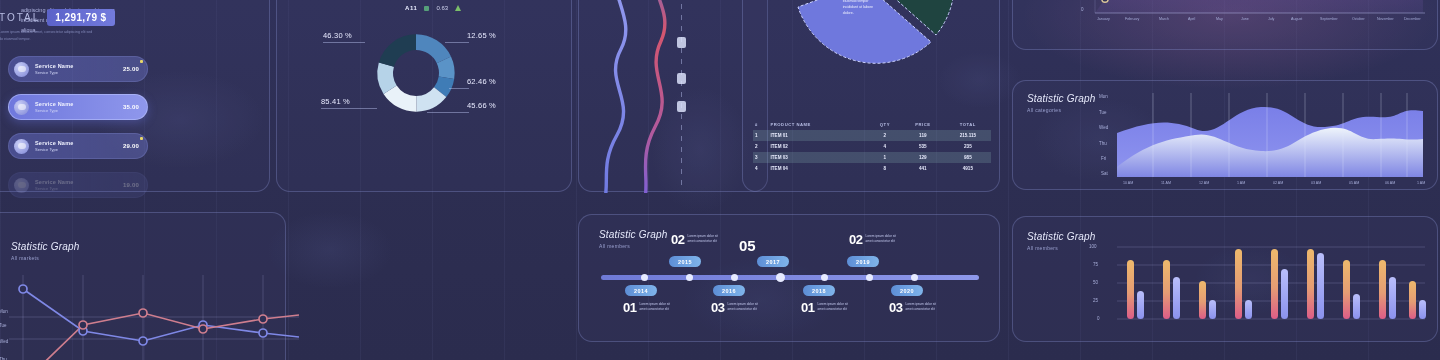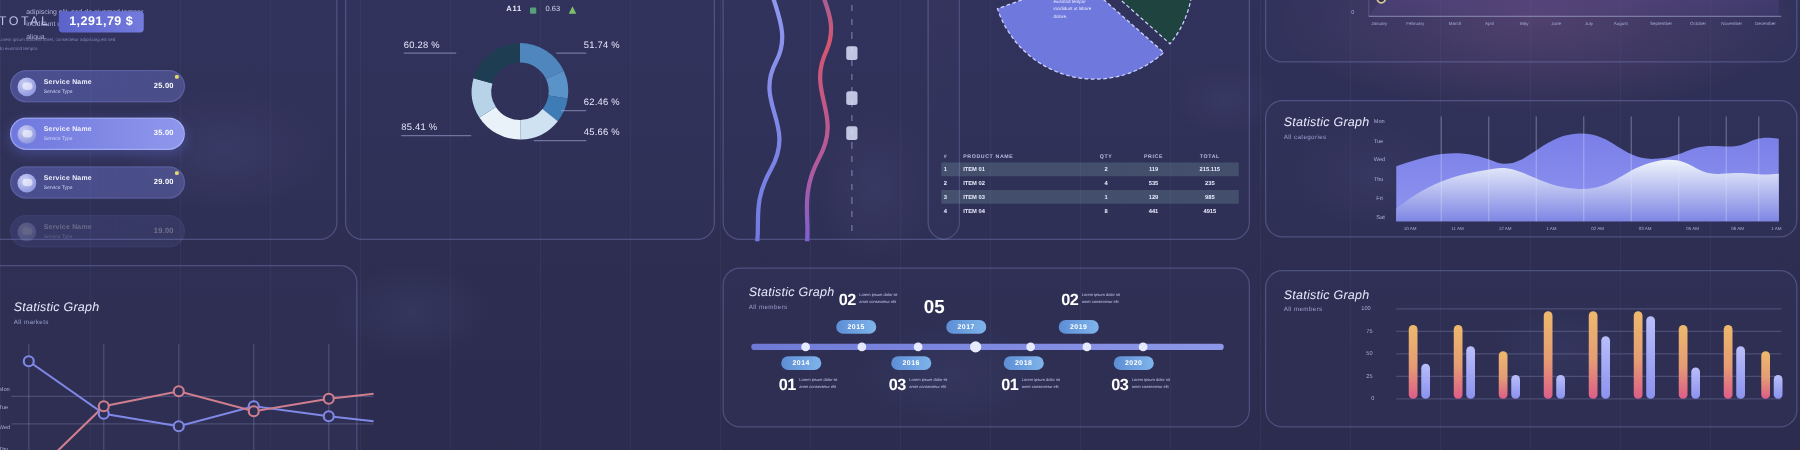--- a/index.html
+++ b/index.html
@@ -191,26 +191,26 @@
       <path d="M0,-42 A42,42 0 0,1 38.0,-17.9 L22.6,-10.7 A25,25 0 0,0 0,-25 Z" fill="#4f86bd"></path>
       <path d="M38.0,-17.9 A42,42 0 0,1 41.5,6.4 L24.7,3.8 A25,25 0 0,0 22.6,-10.7 Z" fill="#5a93c7"></path>
       <path d="M41.5,6.4 A42,42 0 0,1 32.9,26.1 L19.6,15.5 A25,25 0 0,0 24.7,3.8 Z" fill="#3f7cb6"></path>
       <path d="M32.9,26.1 A42,42 0 0,1 0.6,42.0 L0.4,25.0 A25,25 0 0,0 19.6,15.5 Z" fill="#cfe2f1"></path>
       <path d="M0.6,42.0 A42,42 0 0,1 -35.3,22.8 L-21.0,13.6 A25,25 0 0,0 0.4,25.0 Z" fill="#e9f2f9"></path>
       <path d="M-35.3,22.8 A42,42 0 0,1 -40.4,-11.4 L-24.0,-6.8 A25,25 0 0,0 -21.0,13.6 Z" fill="#b6d3e8"></path>
       <path d="M-40.4,-11.4 A42,42 0 0,1 0,-42 L0,-25 A25,25 0 0,0 -24.0,-6.8 Z" fill="#1f3d52"></path>
     </g>
   </svg>
 
-  <div class="dlab" style="left:46px;top:82px">60.28 %</div>
+  <div class="dlab" style="left:46px;top:82px">46.30 %</div>
   <div class="dline" style="left:46px;top:93px;width:42px"></div>
   <div class="dlab" style="left:44px;top:148px">85.41 %</div>
   <div class="dline" style="left:44px;top:159px;width:56px"></div>
 
-  <div class="dlab" style="left:190px;top:82px">51.74 %</div>
+  <div class="dlab" style="left:190px;top:82px">12.65 %</div>
   <div class="dline" style="left:168px;top:93px;width:24px"></div>
   <div class="dlab" style="left:190px;top:128px">62.46 %</div>
   <div class="dline" style="left:172px;top:139px;width:20px"></div>
   <div class="dlab" style="left:190px;top:152px">45.66 %</div>
   <div class="dline" style="left:150px;top:163px;width:42px"></div>
 </div>
 
 <div class="panel" id="p4">
   <svg width="190" height="244">
     <defs>

